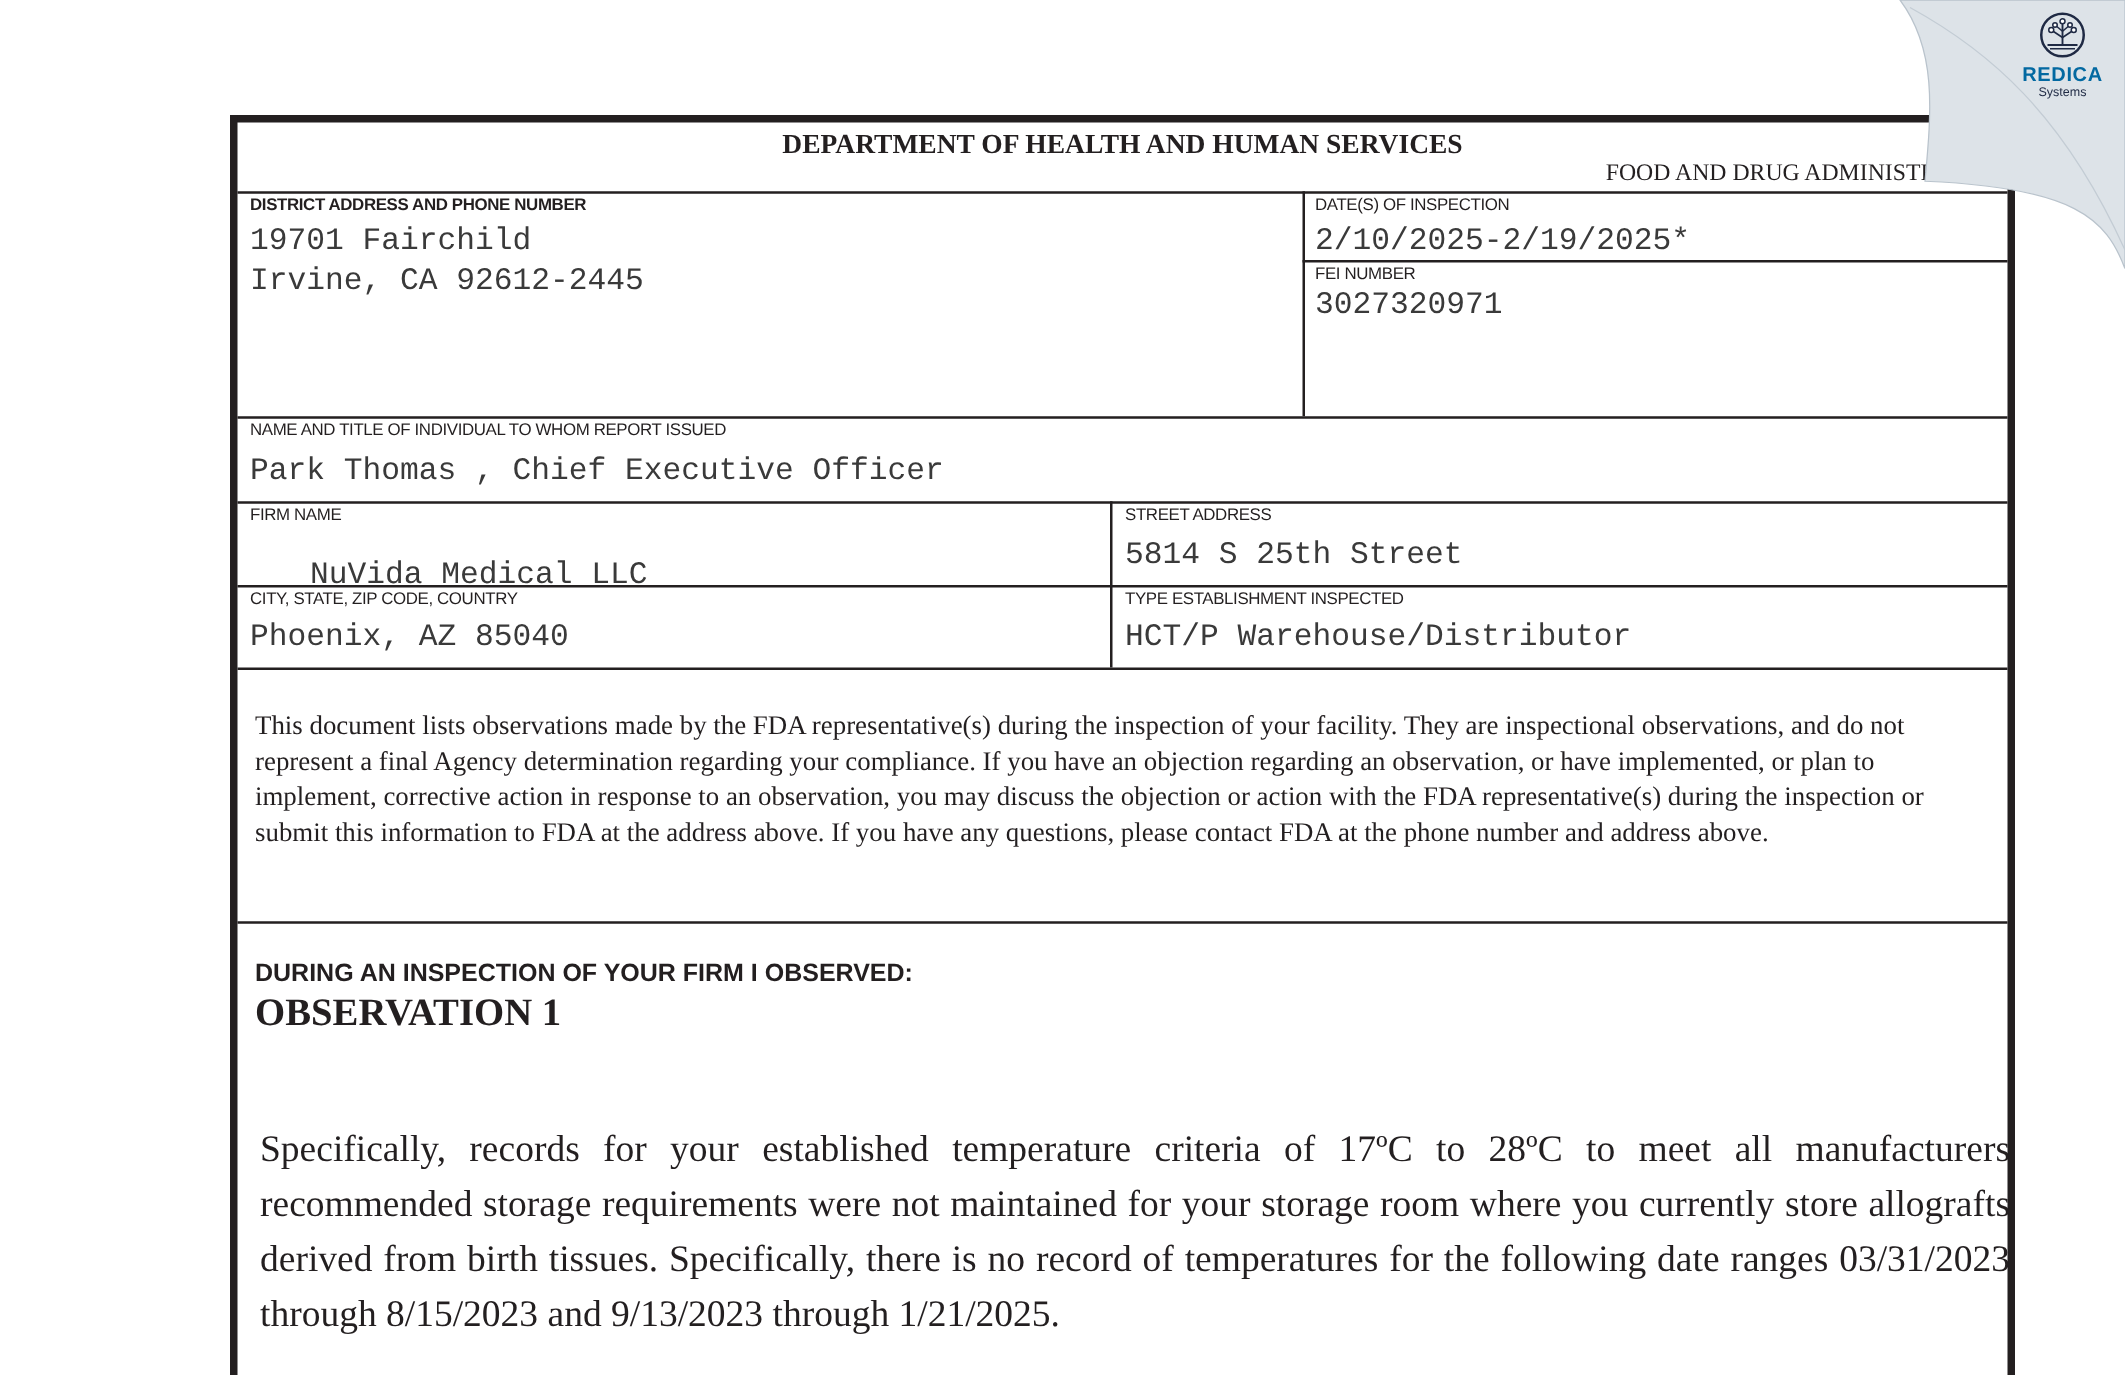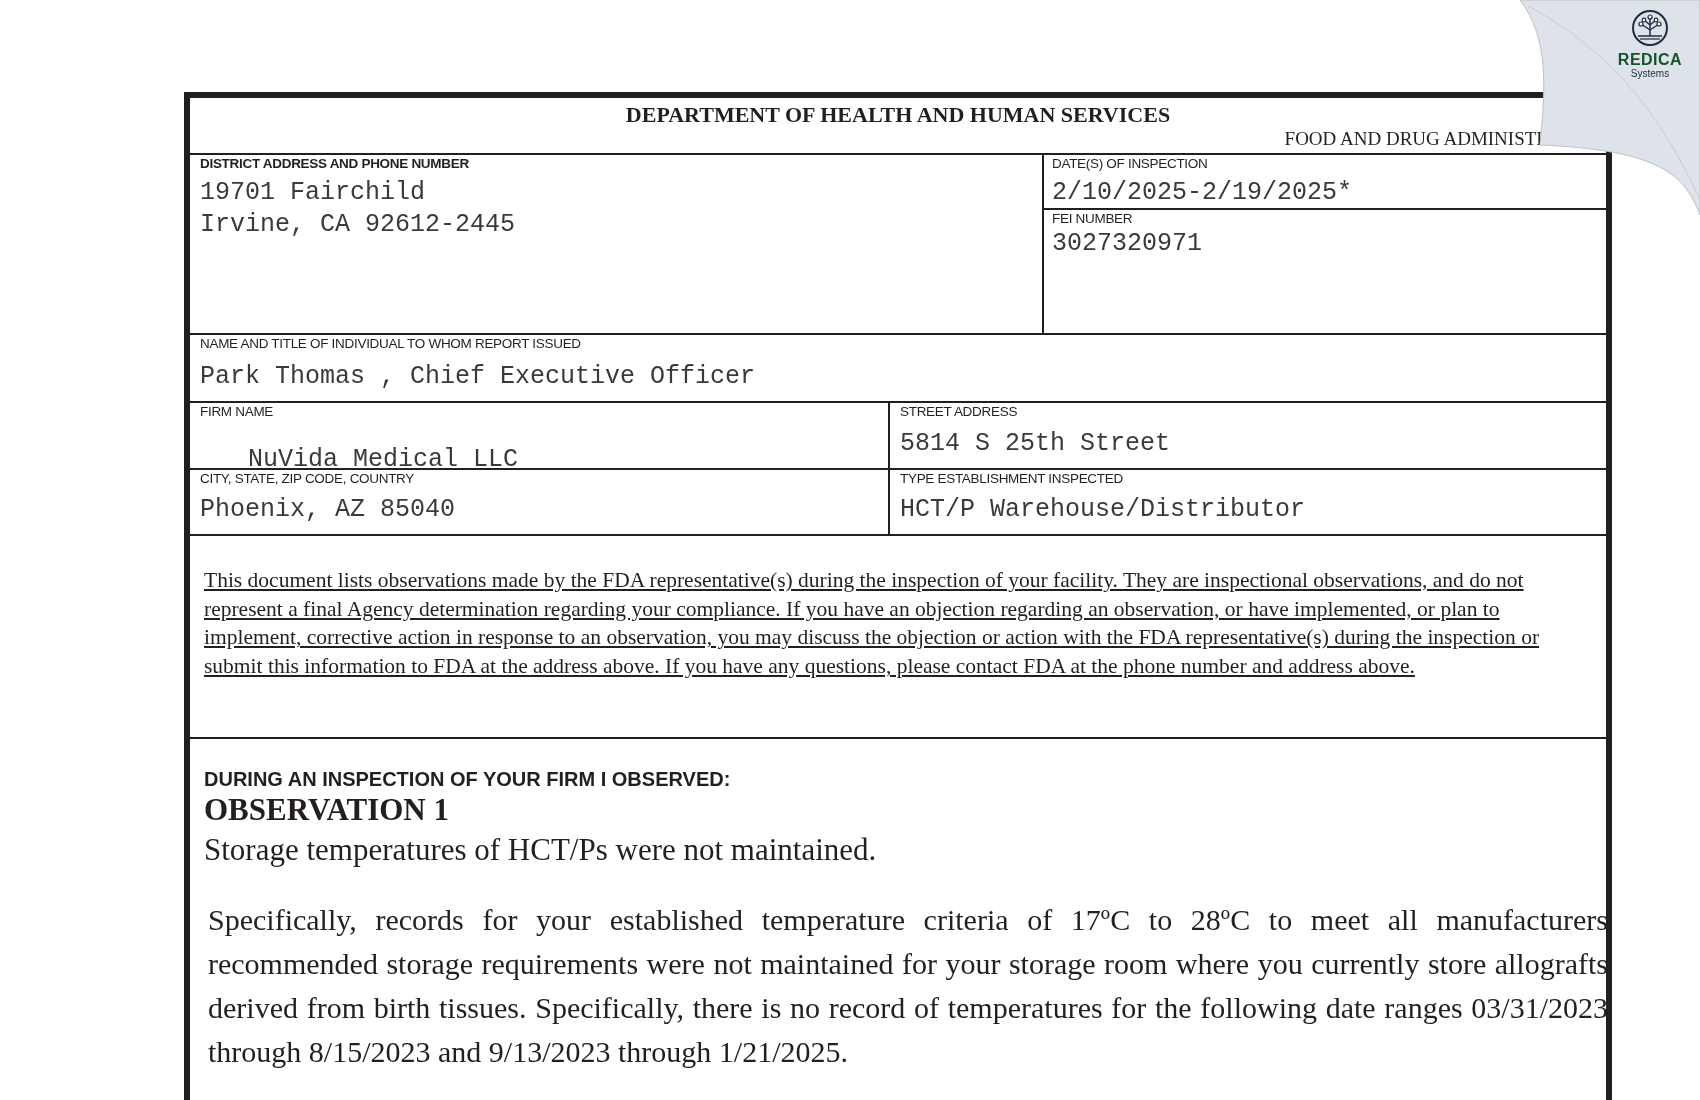--- a/index.html
+++ b/index.html
@@ -4,28 +4,28 @@
 <style>
   html, body { margin:0; padding:0; }
   body { width:1700px; height:1100px; background:#ffffff; position:relative; overflow:hidden; color:#231f20; }
   .frame { position:absolute; left:184px; top:92px; width:1428px; height:1020px; border-left:6px solid #231f20; border-right:6px solid #231f20; border-top:6px solid #231f20; box-sizing:border-box; }
   .hline { position:absolute; background:#231f20; height:2px; }
   .vline { position:absolute; background:#231f20; width:2px; }
   .hdr1 { position:absolute; left:0; width:100%; text-align:center; top:4px; font-family:"Liberation Serif", serif; font-weight:bold; font-size:22px; }
   .hdr2 { position:absolute; left:0; width:100%; text-align:right; top:30px; font-family:"Liberation Serif", serif; font-size:19px; }
   .lbl { position:absolute; font-family:"Liberation Sans", sans-serif; font-size:13.5px; letter-spacing:-0.3px; }
   .val { position:absolute; font-family:"Liberation Mono", monospace; font-size:25px; color:#3a3a3a; white-space:pre; }
-  .disc { position:absolute; left:14px; top:468px; width:1395px; font-family:"Liberation Serif", serif; font-size:21.5px; line-height:28.7px;text-decoration:underline; }
+  .disc { position:absolute; left:14px; top:468px; width:1395px; font-family:"Liberation Serif", serif; font-size:21.5px; line-height:28.7px; }
   .obs-intro { position:absolute; left:14px; top:670px; font-family:"Liberation Sans", sans-serif; font-weight:bold; font-size:20px; }
   .obs-title { position:absolute; left:14px; top:694px; font-family:"Liberation Serif", serif; font-weight:bold; font-size:31px; }
   .obs-summary { position:absolute; left:14px; top:734px; font-family:"Liberation Serif", serif; font-size:31px; }
   .obs-detail { position:absolute; left:18px; top:800px; width:1400px; font-family:"Liberation Serif", serif; font-size:30px; line-height:44px; text-align:justify; }
   .corner { position:absolute; right:0; top:0; width:200px; height:215px; }
   .logo { position:absolute; right:10px; top:8px; width:80px; text-align:center; }
-  .logo-name { font-family:"Liberation Sans", sans-serif; font-weight:bold; font-size:16px; color:#14532d; letter-spacing:0.5px; line-height:16px; }
+  .logo-name { font-family:"Liberation Sans", sans-serif; font-weight:bold; font-size:16px; color:#0369a1; letter-spacing:0.5px; line-height:16px; }
   .logo-sub { font-family:"Liberation Sans", sans-serif; font-size:10px; color:#1f2a44; line-height:11px; }
 </style>
 </head>
 <body>
 
 <div class="frame">
   <div class="hdr1">DEPARTMENT OF HEALTH AND HUMAN SERVICES</div>
   <div class="hdr2">FOOD AND DRUG ADMINISTRATION</div>
 
   <div class="hline" style="left:0; top:55px; width:1416px;"></div>
@@ -59,21 +59,20 @@
   <div class="val" style="left:710px; top:397px;">HCT/P Warehouse/Distributor</div>
 
   <div class="hline" style="left:0; top:436px; width:1416px; height:1.5px;"></div>
 
   <div class="disc">This document lists observations made by the FDA representative(s) during the inspection of your facility. They are inspectional observations, and do not represent a final Agency determination regarding your compliance. If you have an objection regarding an observation, or have implemented, or plan to implement, corrective action in response to an observation, you may discuss the objection or action with the FDA representative(s) during the inspection or submit this information to FDA at the address above. If you have any questions, please contact FDA at the phone number and address above.</div>
 
   <div class="hline" style="left:0; top:639px; width:1416px;"></div>
 
   <div class="obs-intro">DURING AN INSPECTION OF YOUR FIRM I OBSERVED:</div>
   <div class="obs-title">OBSERVATION 1</div>
-  <div class="obs-summary">Storage temperatures of HCT/Ps were not maintained.</div>
   <div class="obs-detail">Specifically, records for your established temperature criteria of 17ºC to 28ºC to meet all manufacturers recommended storage requirements were not maintained for your storage room where you currently store allografts derived from birth tissues. Specifically, there is no record of temperatures for the following date ranges 03/31/2023 through 8/15/2023 and 9/13/2023 through 1/21/2025.</div>
 </div>
 
 <div class="corner">
   <svg width="200" height="215" viewBox="0 0 200 215">
     <path d="M 20 0 L 200 0 L 200 215 C 185 175 160 150 40 145 C 45 90 50 40 20 0 Z" fill="#dde3e8" stroke="#b9c3cc" stroke-width="1"></path>
     <path d="M 28 6 C 90 40 150 90 200 200" fill="none" stroke="#c3ccd4" stroke-width="1"></path>
   </svg>
   <div class="logo">
     <svg width="40" height="40" viewBox="0 0 40 40">

